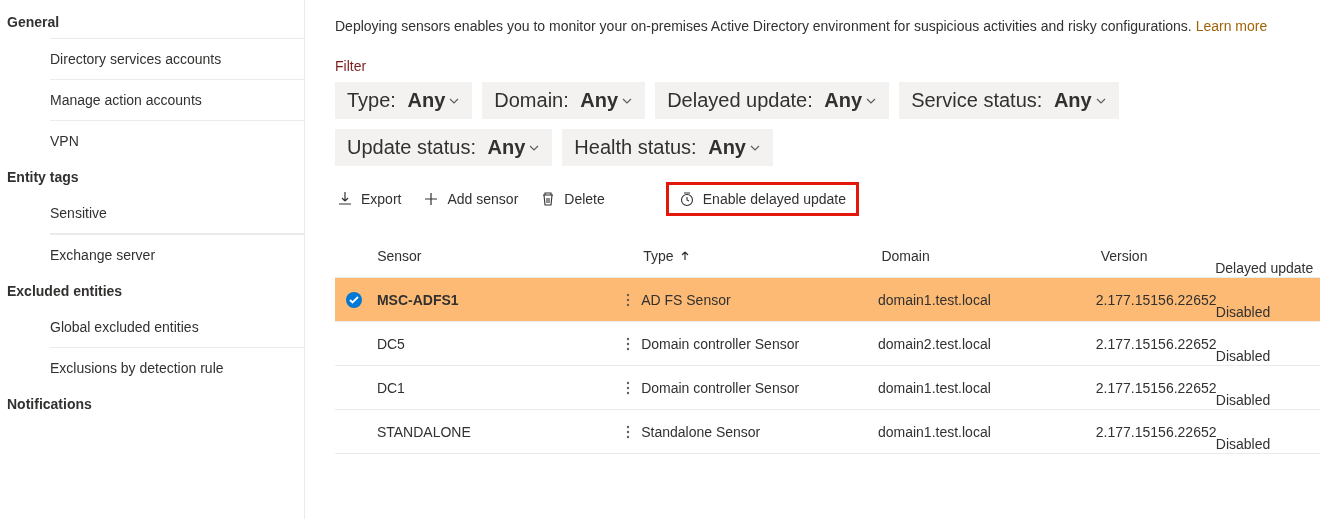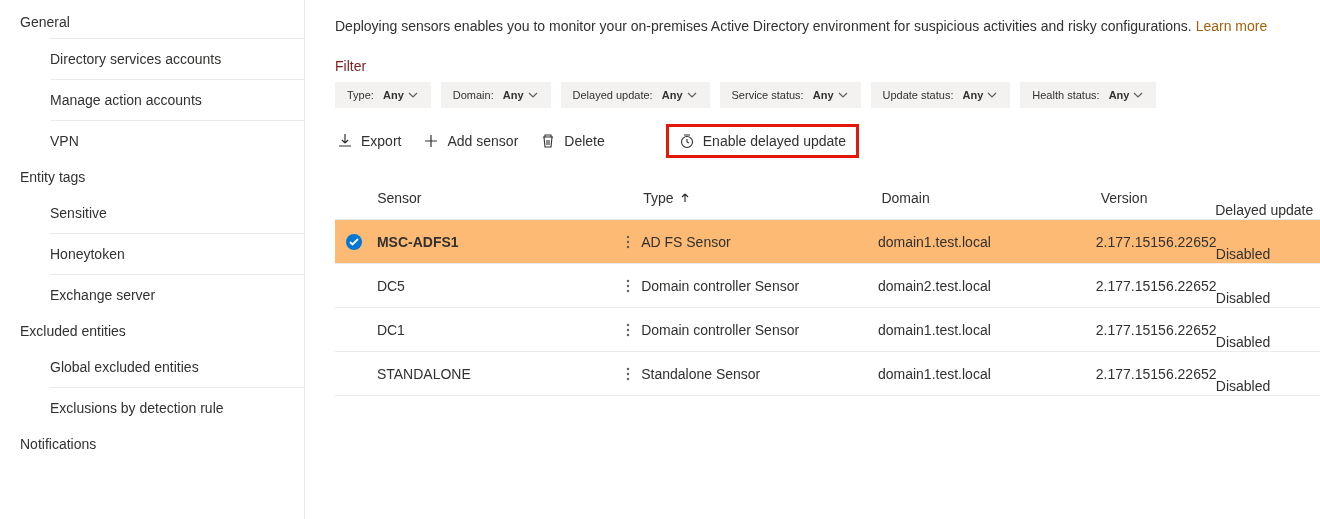--- a/index.html
+++ b/index.html
@@ -17,22 +17,22 @@
 
   
   .sidebar {
     width: 305px;
     border-right: 1px solid #edebe9;
     padding-top: 6px;
     overflow-y: auto;
     flex: 0 0 305px;
   }
   .side-header {
-    font-weight: 400;
-    padding: 8px 12px 8px 20px;
+    font-weight: 700;
+    padding: 8px 12px 8px 7px;
   }
   .side-item {
     padding: 12px 12px 12px 50px;
     cursor: pointer;
     position: relative;
   }
   .side-item.selected {
     background: #edebe9;
     font-weight: 600;
   }
@@ -65,21 +65,21 @@
     margin-bottom: 8px;
   }
   .filters { display:flex; gap:10px; margin-bottom:16px; flex-wrap:wrap;}
   .filter-chip {
     background: #f3f2f1;
     padding: 7px 12px;
     display:flex;
     align-items:center;
     gap:3px;
     cursor:pointer;
-    font-size:11px;
+    font-size:20px;
     color:#323130;
   }
   .filter-chip .bold { font-weight:600; }
   .chevron { width:12px; height:12px; }
 
   .toolbar { display:flex; align-items:center; gap:18px; margin-bottom:18px;}
   .tbtn { display:flex; align-items:flex-end; gap:8px; cursor:pointer; padding:4px 2px;}
   .tbtn svg { width:16px; height:16px; }
   .highlight { border:3px solid #e3170a; padding:6px 10px;margin-left:41px; }
 
@@ -110,21 +110,20 @@
   <div class="side-separator"></div>
   <div class="side-item">Directory services accounts</div>
   <div class="side-separator"></div>
   <div class="side-item">Manage action accounts</div>
   <div class="side-separator"></div>
   <div class="side-item">VPN</div>
 
   <div class="side-header">Entity tags</div>
   <div class="side-item">Sensitive</div>
   <div class="side-separator"></div>
-  <div class="side-item">Honeytoken</div>
   <div class="side-separator"></div>
   <div class="side-item">Exchange server</div>
 
   <div class="side-header">Excluded entities</div>
   <div class="side-item">Global excluded entities</div>
   <div class="side-separator"></div>
   <div class="side-item">Exclusions by detection rule</div>
 
   <div class="side-header">Notifications</div>
 </div>

